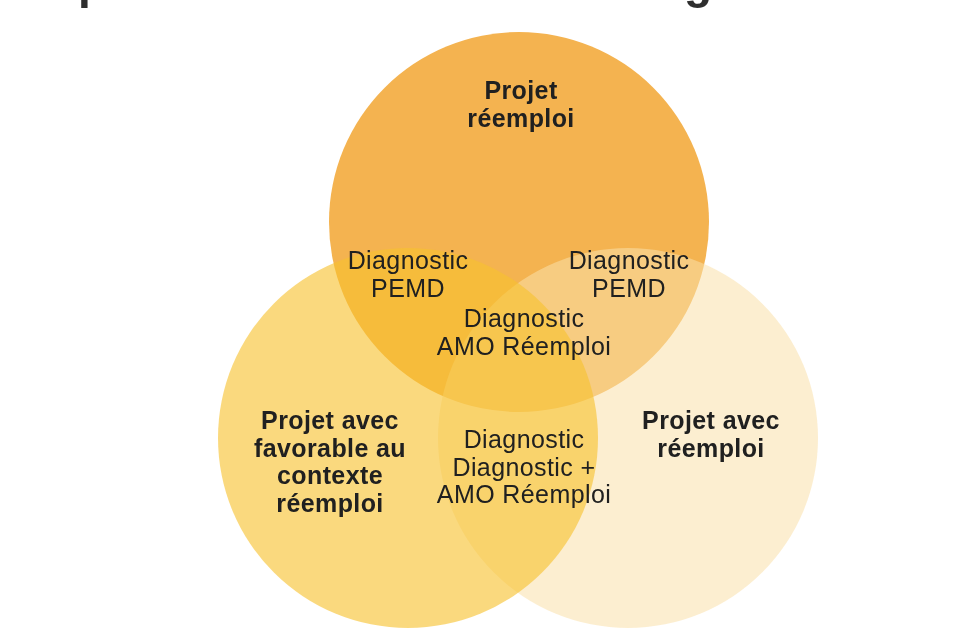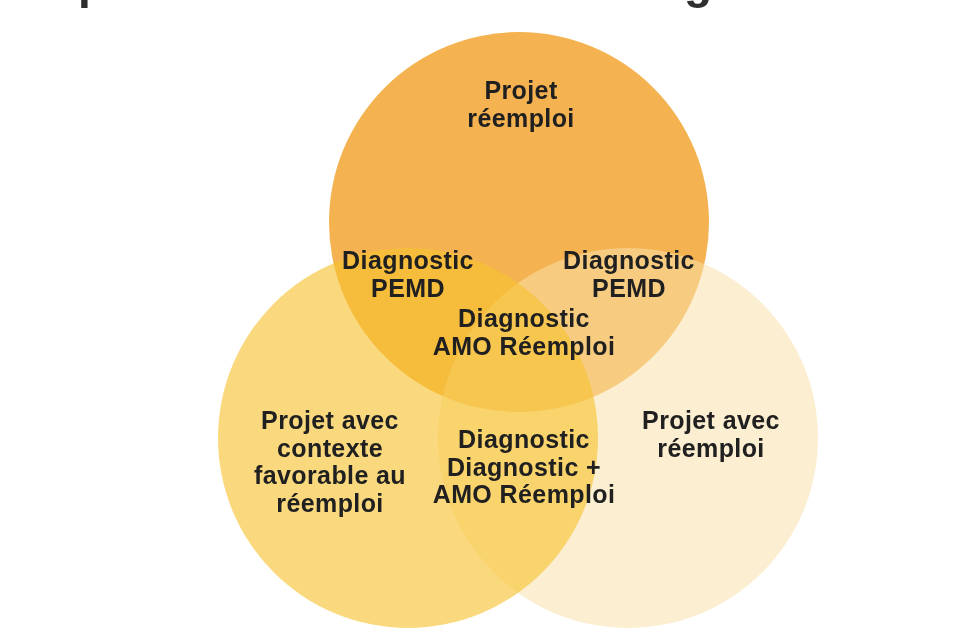--- a/index.html
+++ b/index.html
@@ -49,21 +49,21 @@
     transform: translateX(-50%);
     text-align: center;
     z-index: 6;
     font-size: 25px;
     line-height: 27.5px;
     letter-spacing: 0.4px;
     white-space: nowrap;
   }
   .lbl span { display: block; }
   .lbl-bold { font-weight: 700; }
-  .lbl-reg  { font-weight: 700; }
+  .lbl-reg  { font-weight: 400; }
 
   .lbl-top          { left: 521px; top: 77px;  }
   .lbl-overlap-tl   { left: 408px; top: 247px; }
   .lbl-overlap-tr   { left: 629px; top: 247px; }
   .lbl-overlap-mid  { left: 524px; top: 305px; }
   .lbl-overlap-bot  { left: 524px; top: 426px; }
   .lbl-left         { left: 330px; top: 407px; }
   .lbl-right        { left: 711px; top: 407px; }
 </style>
 </head>
@@ -101,22 +101,22 @@
   </div>
 
   <div class="lbl lbl-reg lbl-overlap-bot">
     <span>Diagnostic</span>
     <span>Diagnostic +</span>
     <span>AMO Réemploi</span>
   </div>
 
   <div class="lbl lbl-bold lbl-left">
     <span>Projet avec</span>
+    <span>favorable au</span>
     <span>contexte</span>
-    <span>favorable au</span>
     <span>réemploi</span>
   </div>
 
   <div class="lbl lbl-bold lbl-right">
     <span>Projet avec</span>
     <span>réemploi</span>
   </div>
 
 </div>
 

